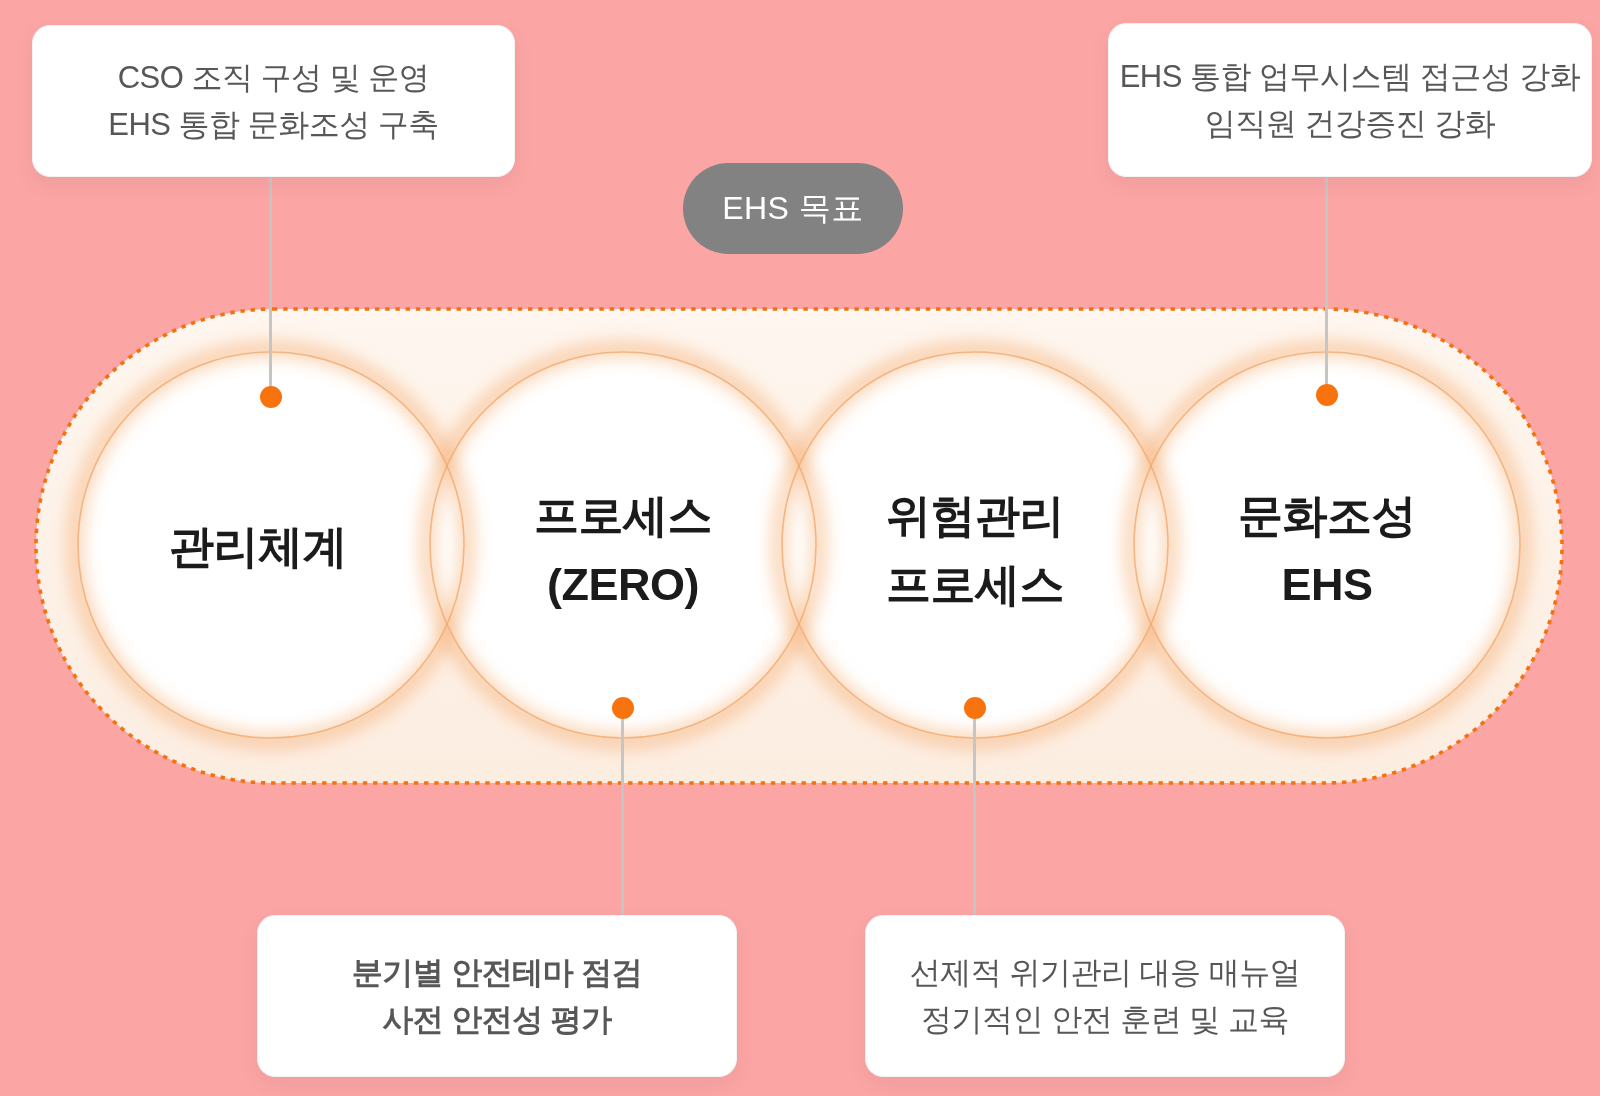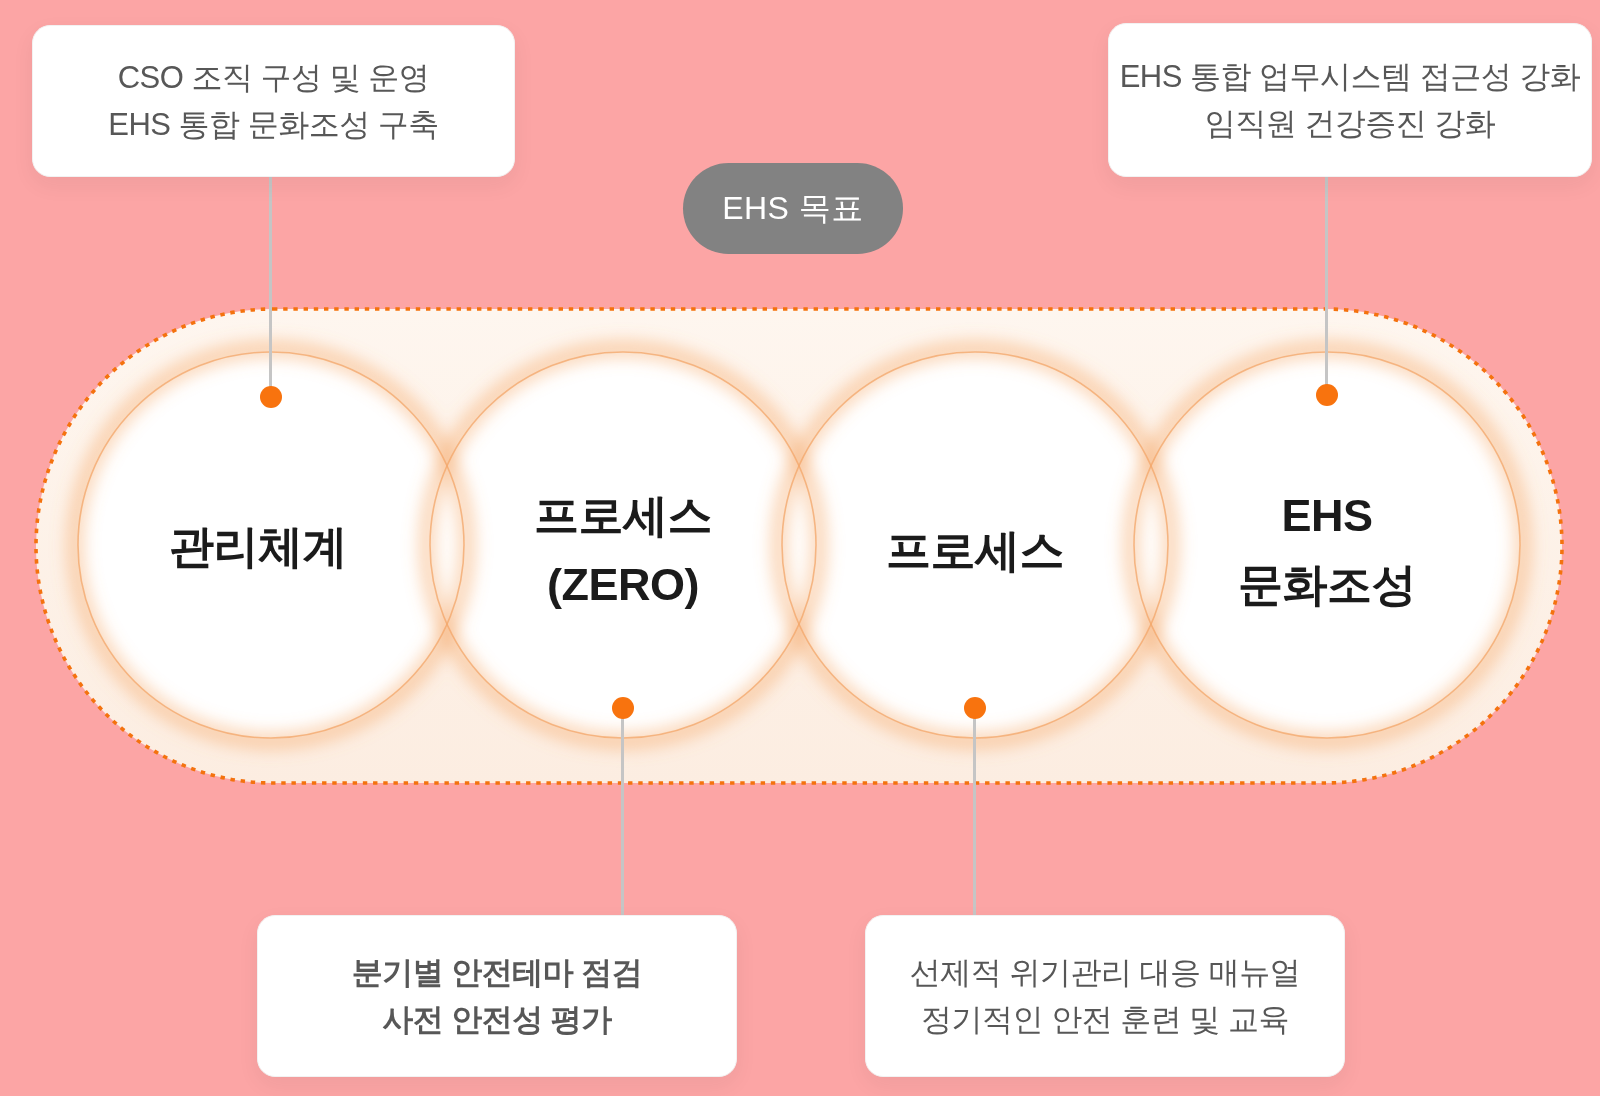--- a/index.html
+++ b/index.html
@@ -173,25 +173,26 @@
   </svg>
 
   <div class="goal-label goal-1">
     <div>관리체계</div>
   </div>
   <div class="goal-label goal-2">
     <div>프로세스</div>
     <div>(ZERO)</div>
   </div>
   <div class="goal-label goal-3">
+    <div>위험관리</div>
     <div>프로세스</div>
   </div>
   <div class="goal-label goal-4">
+    <div>문화조성</div>
     <div>EHS</div>
-    <div>문화조성</div>
   </div>
 
   <div class="connector conn-tl"></div>
   <div class="connector conn-tr"></div>
   <div class="connector conn-bl"></div>
   <div class="connector conn-br"></div>
 
   <div class="dot dot-tl"></div>
   <div class="dot dot-tr"></div>
   <div class="dot dot-bl"></div>

